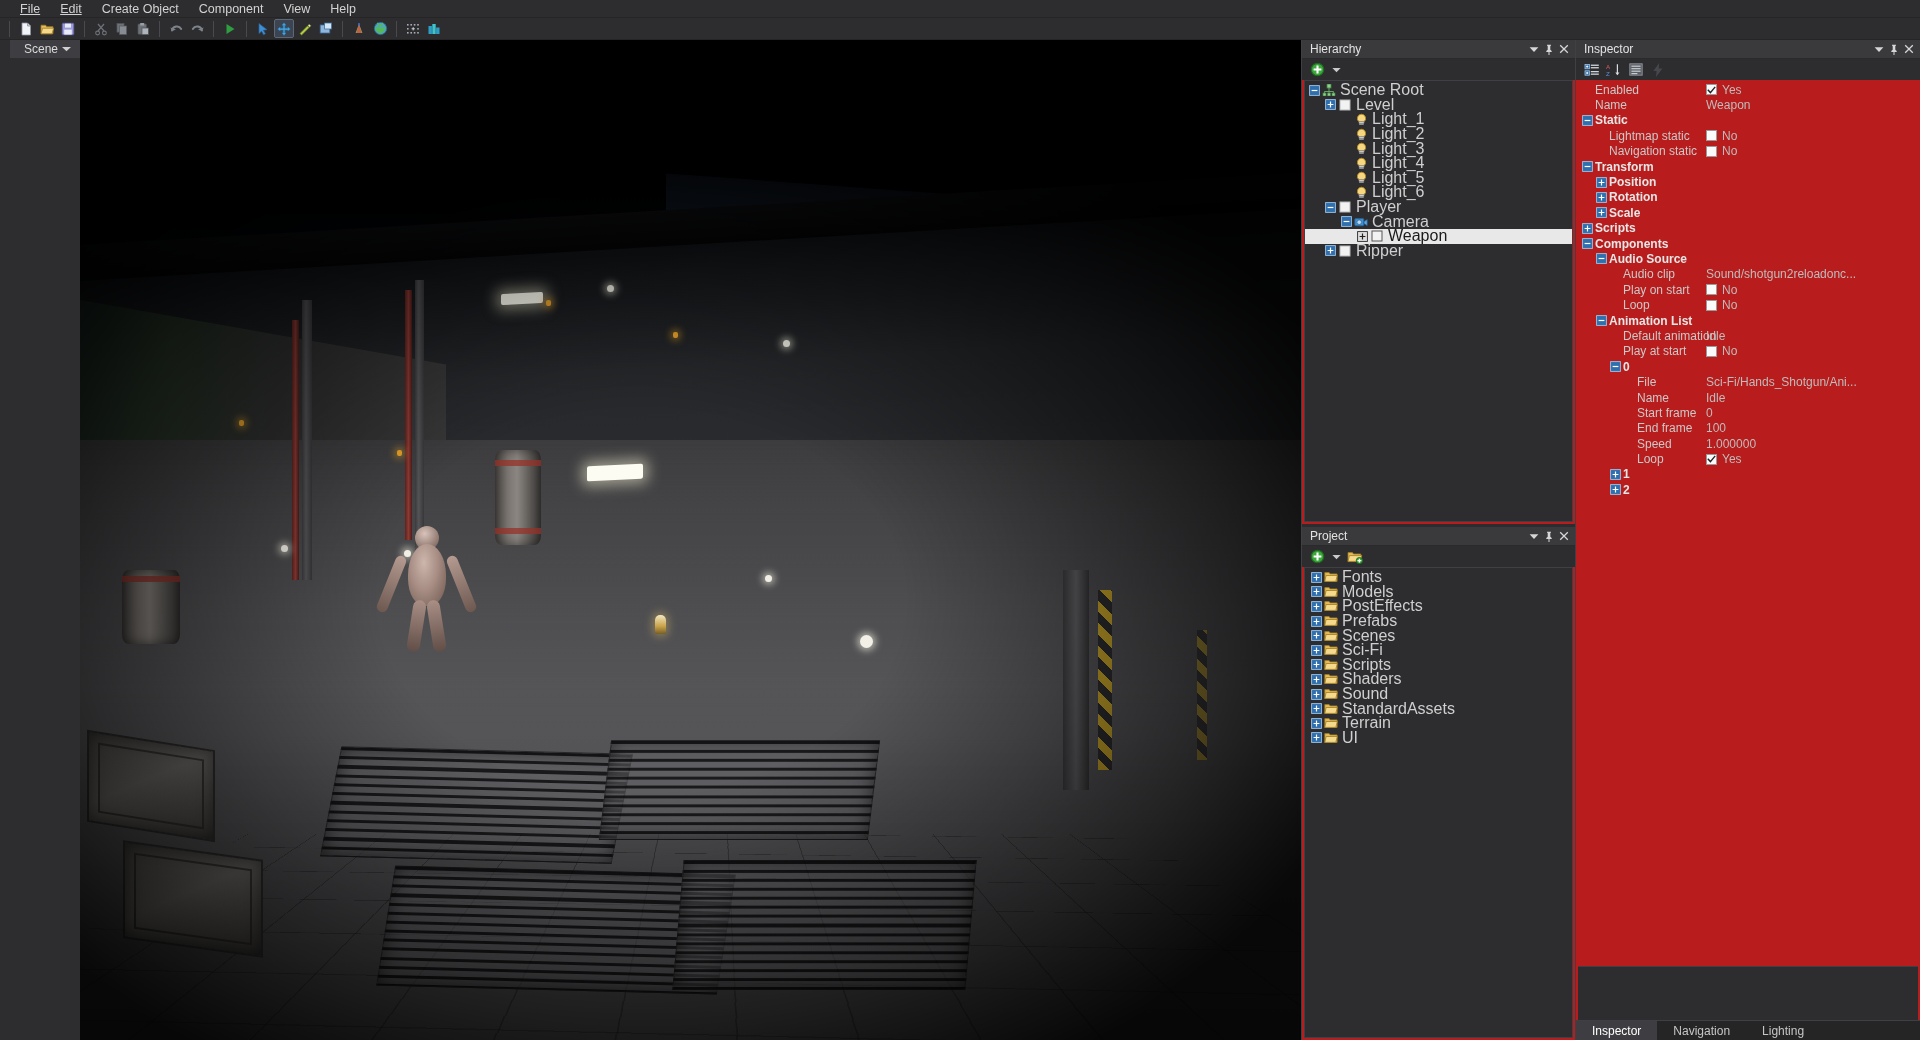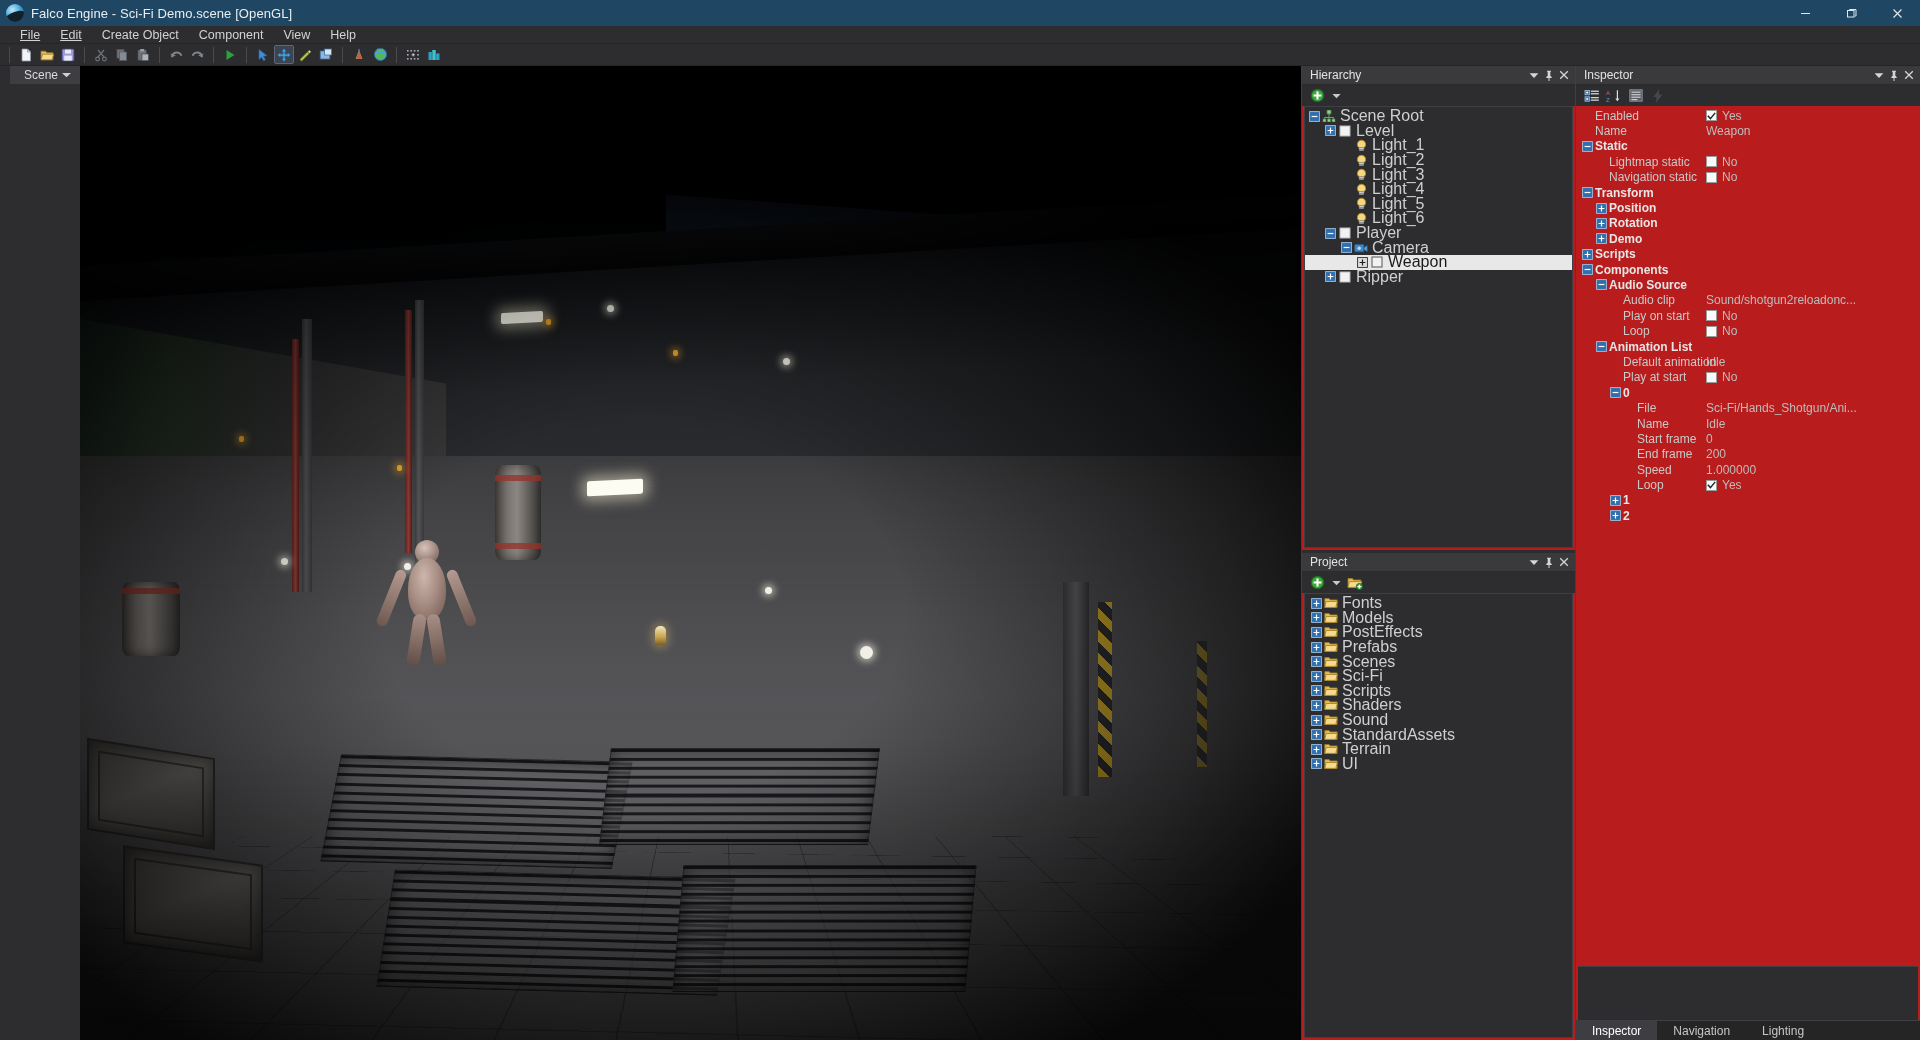--- a/index.html
+++ b/index.html
@@ -225,42 +225,20 @@
     height:19px; flex:0 0 19px; background:#2d2d30; border-top:1px solid #3f3f46;
     display:flex; align-items:center; padding-left:8px; font-size:12px; color:#c6c6c6;
   }
   .dock-split{ height:3px; background:#2d2d30; flex:0 0 3px; }
 </style>
 </head>
 <body>
 
 <div class="app">
 
-  <div class="titlebar">
-    <div class="tb-icon"></div>
-    <div class="tb-title">Falco Engine - Sci-Fi Demo.scene [OpenGL]</div>
-    <div class="win-btns">
-      <div class="win-btn">
-        <svg width="11" height="11" viewBox="0 0 11 11">
-            <path d="M1 5.5h9" stroke="#dfe9ef" stroke-width="1"></path>
-          </svg>
-      </div>
-      <div class="win-btn">
-        <svg width="11" height="11" viewBox="0 0 11 11">
-          <rect x="1.5" y="2.5" width="6.5" height="6.5" fill="none" stroke="#dfe9ef" stroke-width="1"></rect>
-          <path d="M3.5 2.5V1.5h6.5v6.5h-1" fill="none" stroke="#dfe9ef" stroke-width="1"></path>
-        </svg>
-      </div>
-      <div class="win-btn close">
-        <svg width="11" height="11" viewBox="0 0 11 11">
-            <path d="M1.5 1.5l8 8M9.5 1.5l-8 8" stroke="#dfe9ef" stroke-width="1.1"></path>
-          </svg>
-      </div>
-    </div>
-  </div>
 
   <div class="menubar">
     <div class="menu-item"><u>File</u></div>
     <div class="menu-item"><u>Edit</u></div>
     <div class="menu-item">Create Object</div>
     <div class="menu-item">Component</div>
     <div class="menu-item">View</div>
     <div class="menu-item">Help</div>
   </div>
 
@@ -1034,21 +1012,21 @@
               </span>
               <span class="pname bold">Rotation</span>
             </div>
             <div class="prow" style="padding-left: 20px;">
               <span class="exp">
       <svg width="11" height="11" viewBox="0 0 11 11">
         <rect x=".6" y=".6" width="9.8" height="9.8" fill="#2f6fae" stroke="#9fc4e4" stroke-width=".9"></rect>
                   <path d="M2.6 5.5h5.8M5.5 2.6v5.8" stroke="#ffffff" stroke-width="1.2"></path>
       </svg>
               </span>
-              <span class="pname bold">Demo</span>
+              <span class="pname bold">Scale</span>
             </div>
             <div class="prow" style="padding-left: 6px;">
               <span class="exp">
       <svg width="11" height="11" viewBox="0 0 11 11">
         <rect x=".6" y=".6" width="9.8" height="9.8" fill="#2f6fae" stroke="#9fc4e4" stroke-width=".9"></rect>
                   <path d="M2.6 5.5h5.8M5.5 2.6v5.8" stroke="#ffffff" stroke-width="1.2"></path>
       </svg>
               </span>
               <span class="pname bold">Scripts</span>
             </div>
@@ -1144,21 +1122,21 @@
               <span class="spacer11"></span>
               <span class="pname">Start frame</span>
               <span class="pval">
         <span>0</span>
       </span>
             </div>
             <div class="prow" style="padding-left: 48px;">
               <span class="spacer11"></span>
               <span class="pname">End frame</span>
               <span class="pval">
-        <span>200</span>
+        <span>100</span>
       </span>
             </div>
             <div class="prow" style="padding-left: 48px;">
               <span class="spacer11"></span>
               <span class="pname">Speed</span>
               <span class="pval">
         <span>1.000000</span>
       </span>
             </div>
             <div class="prow" style="padding-left: 48px;">

